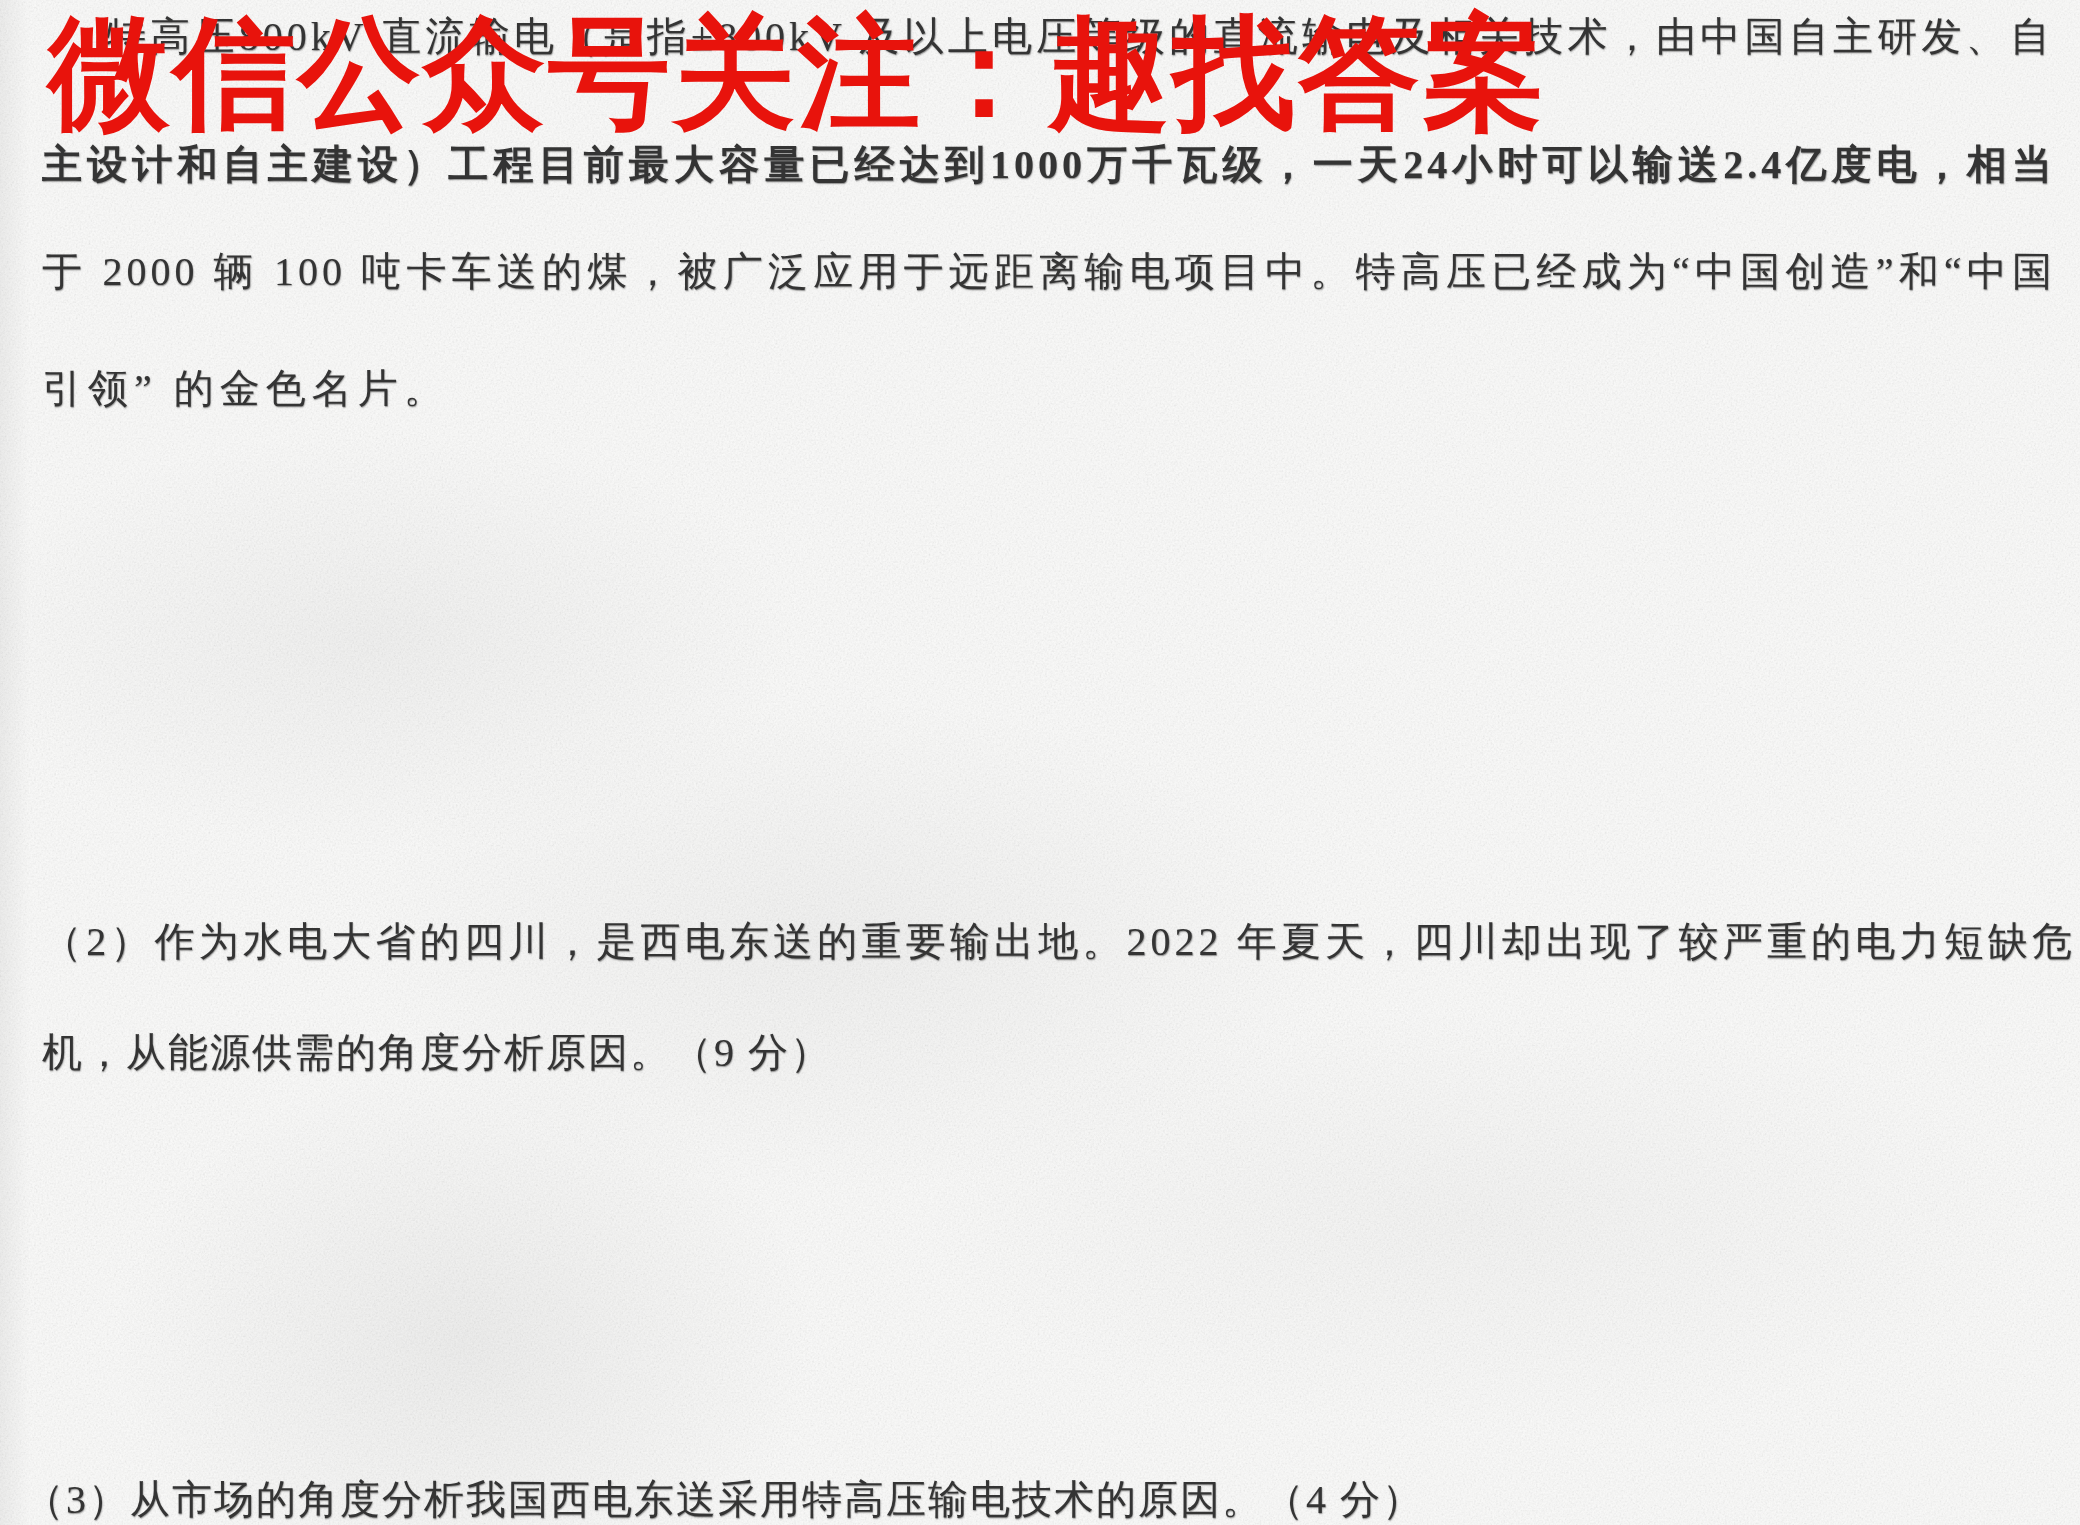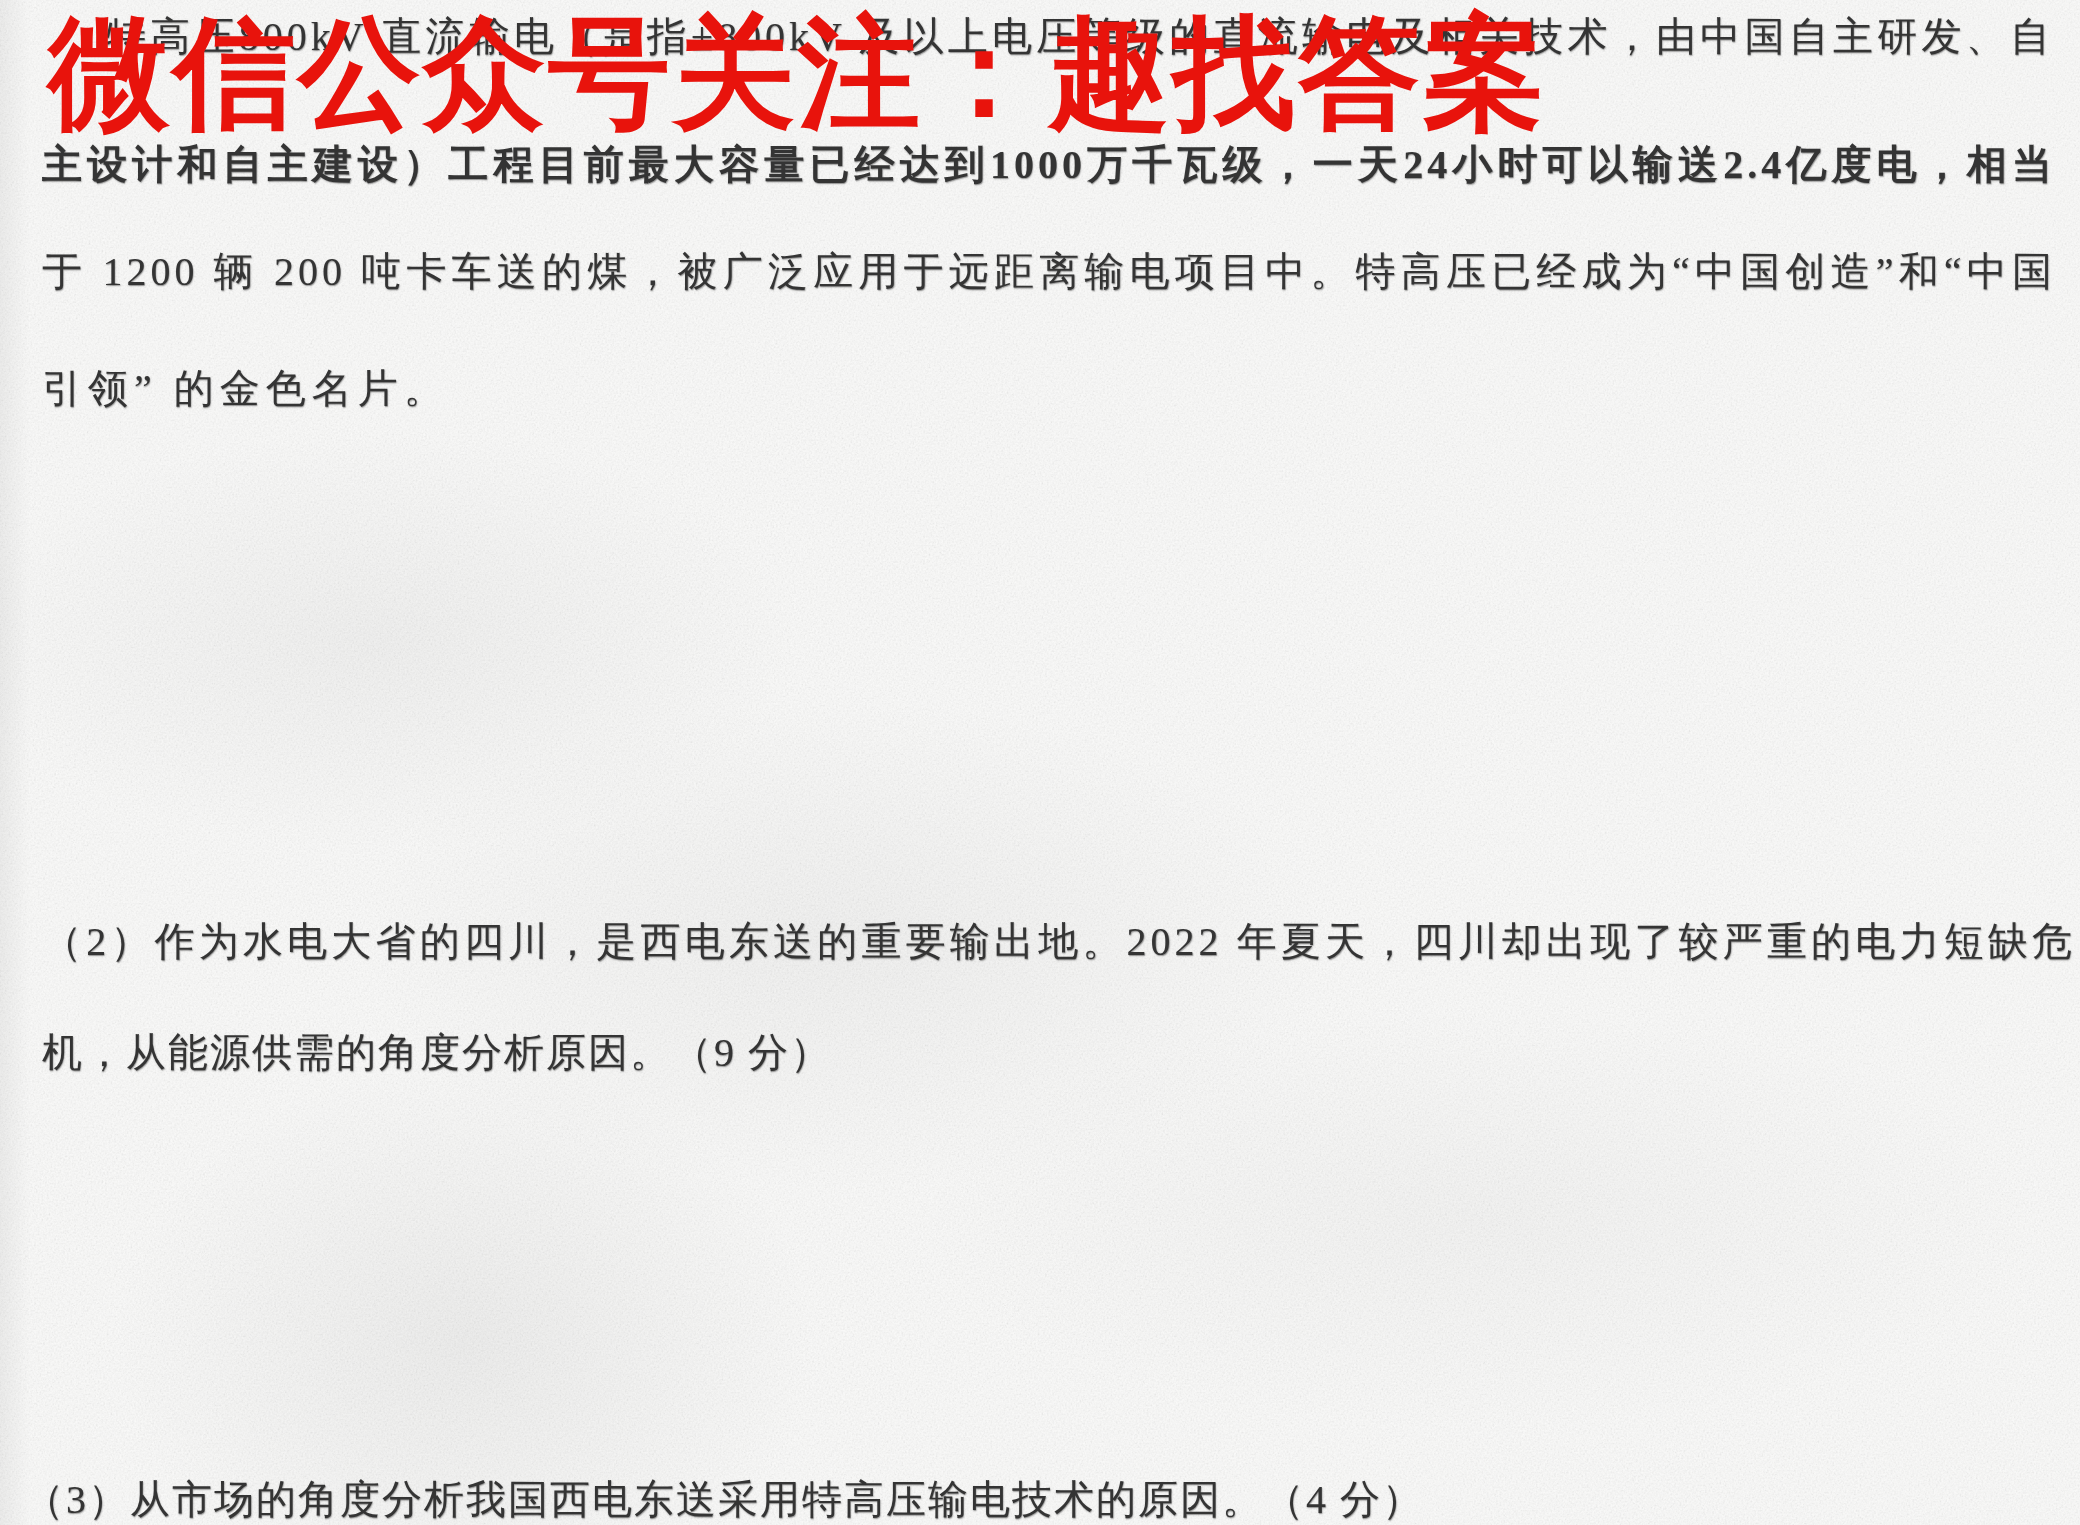--- a/index.html
+++ b/index.html
@@ -78,21 +78,21 @@
       <feColorMatrix type="saturate" values="0"></feColorMatrix>
       <feComponentTransfer>
         <feFuncA type="linear" slope="0.30" intercept="0"></feFuncA>
       </feComponentTransfer>
     </filter>
     <rect width="2080" height="1525" filter="url(#grain)" opacity="0.8"></rect>
   </svg>
 
   <div class="txt fill p-line1">特高压800kV 直流输电（是指±800kV 及以上电压等级的直流输电及相关技术，由中国自主研发、自</div>
   <div class="txt fill p-line2">主设计和自主建设）工程目前最大容量已经达到1000万千瓦级，一天24小时可以输送2.4亿度电，相当</div>
-  <div class="txt fill p-line3">于 1200 辆 200 吨卡车送的煤，被广泛应用于远距离输电项目中。特高压已经成为“中国创造”和“中国</div>
+  <div class="txt fill p-line3">于 2000 辆 100 吨卡车送的煤，被广泛应用于远距离输电项目中。特高压已经成为“中国创造”和“中国</div>
   <div class="txt p-line4">引领” 的金色名片。</div>
 
   <div class="txt fill q2a">（2）作为水电大省的四川，是西电东送的重要输出地。2022 年夏天，四川却出现了较严重的电力短缺危</div>
   <div class="txt q2b">机，从能源供需的角度分析原因。（9 分）</div>
   <div class="txt q3">（3）从市场的角度分析我国西电东送采用特高压输电技术的原因。（4 分）</div>
 
   <div class="wm" id="watermark" style="color: rgb(232, 19, 12);">微信公众号关注：趣找答案</div>
 
 </div>
 

